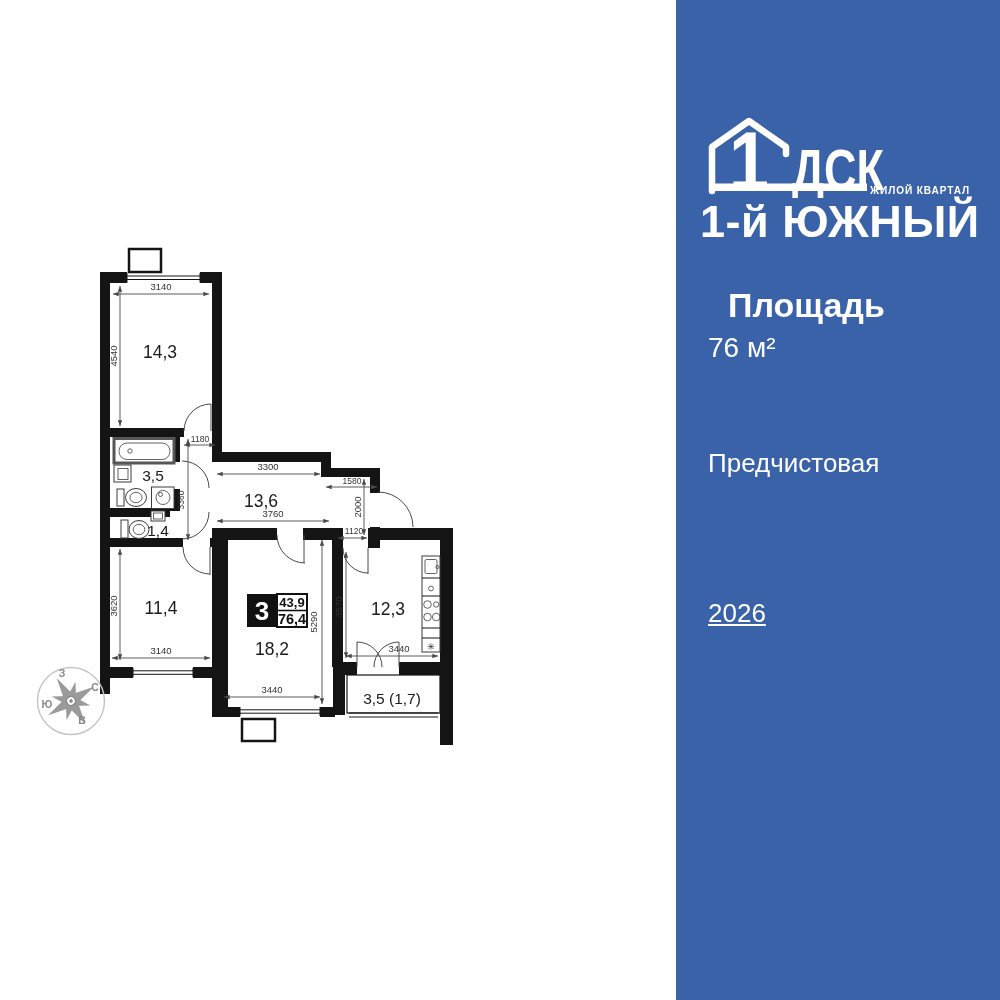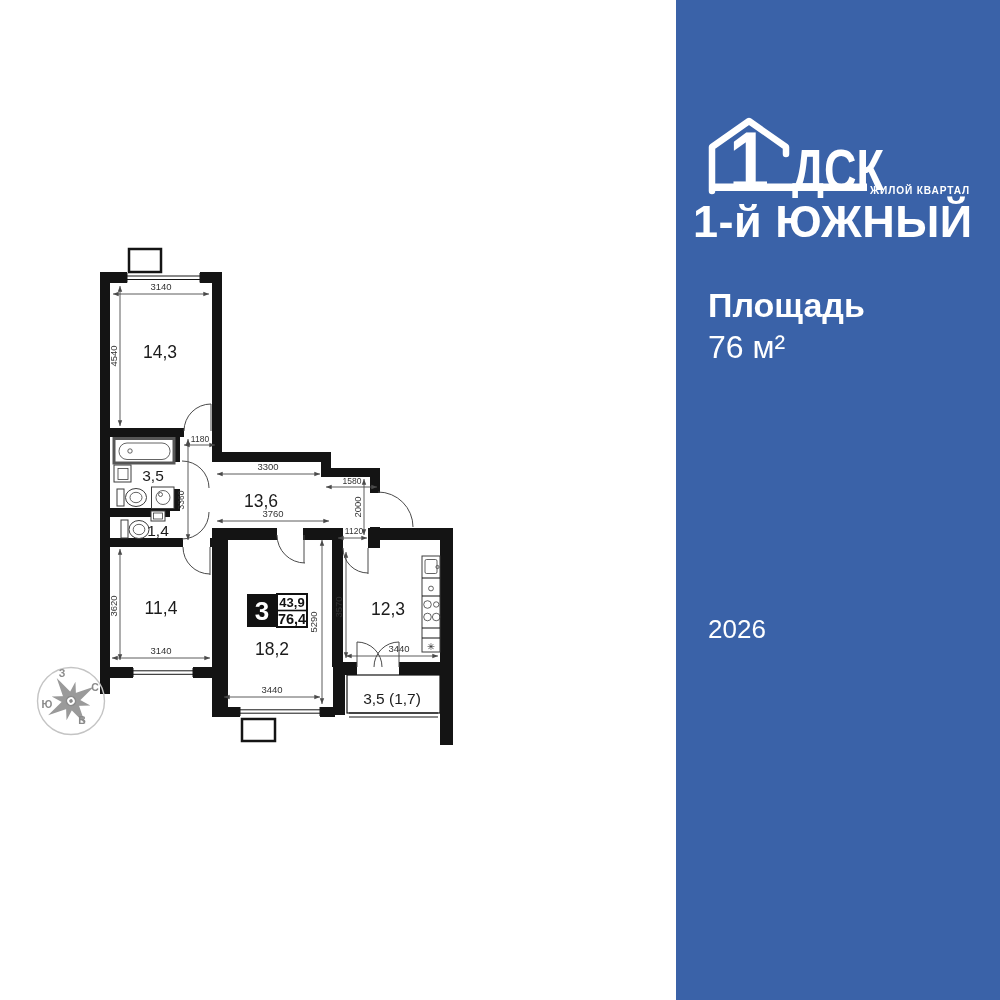--- a/index.html
+++ b/index.html
@@ -2,25 +2,25 @@
 <html><head>
 <meta charset="utf-8">
 <style>
   html,body{margin:0;padding:0;background:#fff;}
   .page{position:relative;width:1000px;height:1000px;background:#ffffff;overflow:hidden;
         font-family:"Liberation Sans",sans-serif;}
   .plan-svg{position:absolute;left:0;top:0;}
   
   .panel{position:absolute;left:676px;top:0;width:324px;height:1000px;}
   .logo-svg{position:absolute;left:28px;top:114px;}
-  .project{position:absolute;left:17px;top:196px;font-size:45px;font-weight:bold;color:#fff;
+  .project{position:absolute;left:24px;top:196px;font-size:45px;font-weight:bold;color:#fff;
            letter-spacing:.5px;white-space:nowrap;}
   .block{position:absolute;left:32px;color:#fff;}
-  .block .title{font-size:34px;font-weight:bold;line-height:38px;}
-  .block .value{font-size:32px;margin-top:7px;line-height:33px;}
+  .block .title{font-size:34px;font-weight:bold;line-height:38px;margin-left:20px;}
+  .block .value{font-size:28px;margin-top:7px;line-height:33px;}
   .block .value.md{font-size:26px;}
   .b-area{top:286px}.b-finish{top:440px}.b-deadline{top:597px}
   
   .wall{fill:#141414;}
   .chimney{fill:#ffffff;stroke:#141414;stroke-width:2.5;}
   .win{stroke:#141414;stroke-width:1;}
   .balc-outline{fill:none;stroke:#141414;stroke-width:1.2;}
   .door{fill:none;stroke:#4a4a4a;stroke-width:1;}
   .fixture{fill:#ffffff;stroke:#3c3c3c;stroke-width:1;}
   .fx-thin{fill:none;stroke:#3c3c3c;stroke-width:.8;}
@@ -238,20 +238,21 @@
     </svg>
 
     <div class="project">1-й ЮЖНЫЙ</div>
 
     <div class="block b-area">
       <div class="title">Площадь</div>
       <div class="value">76 м²</div>
     </div>
 
     <div class="block b-finish">
+      <div class="value md">Предчистовая</div>
     </div>
 
     <div class="block b-deadline">
-      <div class="value md" style="margin-top:16px;">2026</div>
+      <div class="value md" style="margin-top:0;text-decoration:underline;">2026</div>
     </div>
   </div>
 
 </div>
 
 </body></html>

